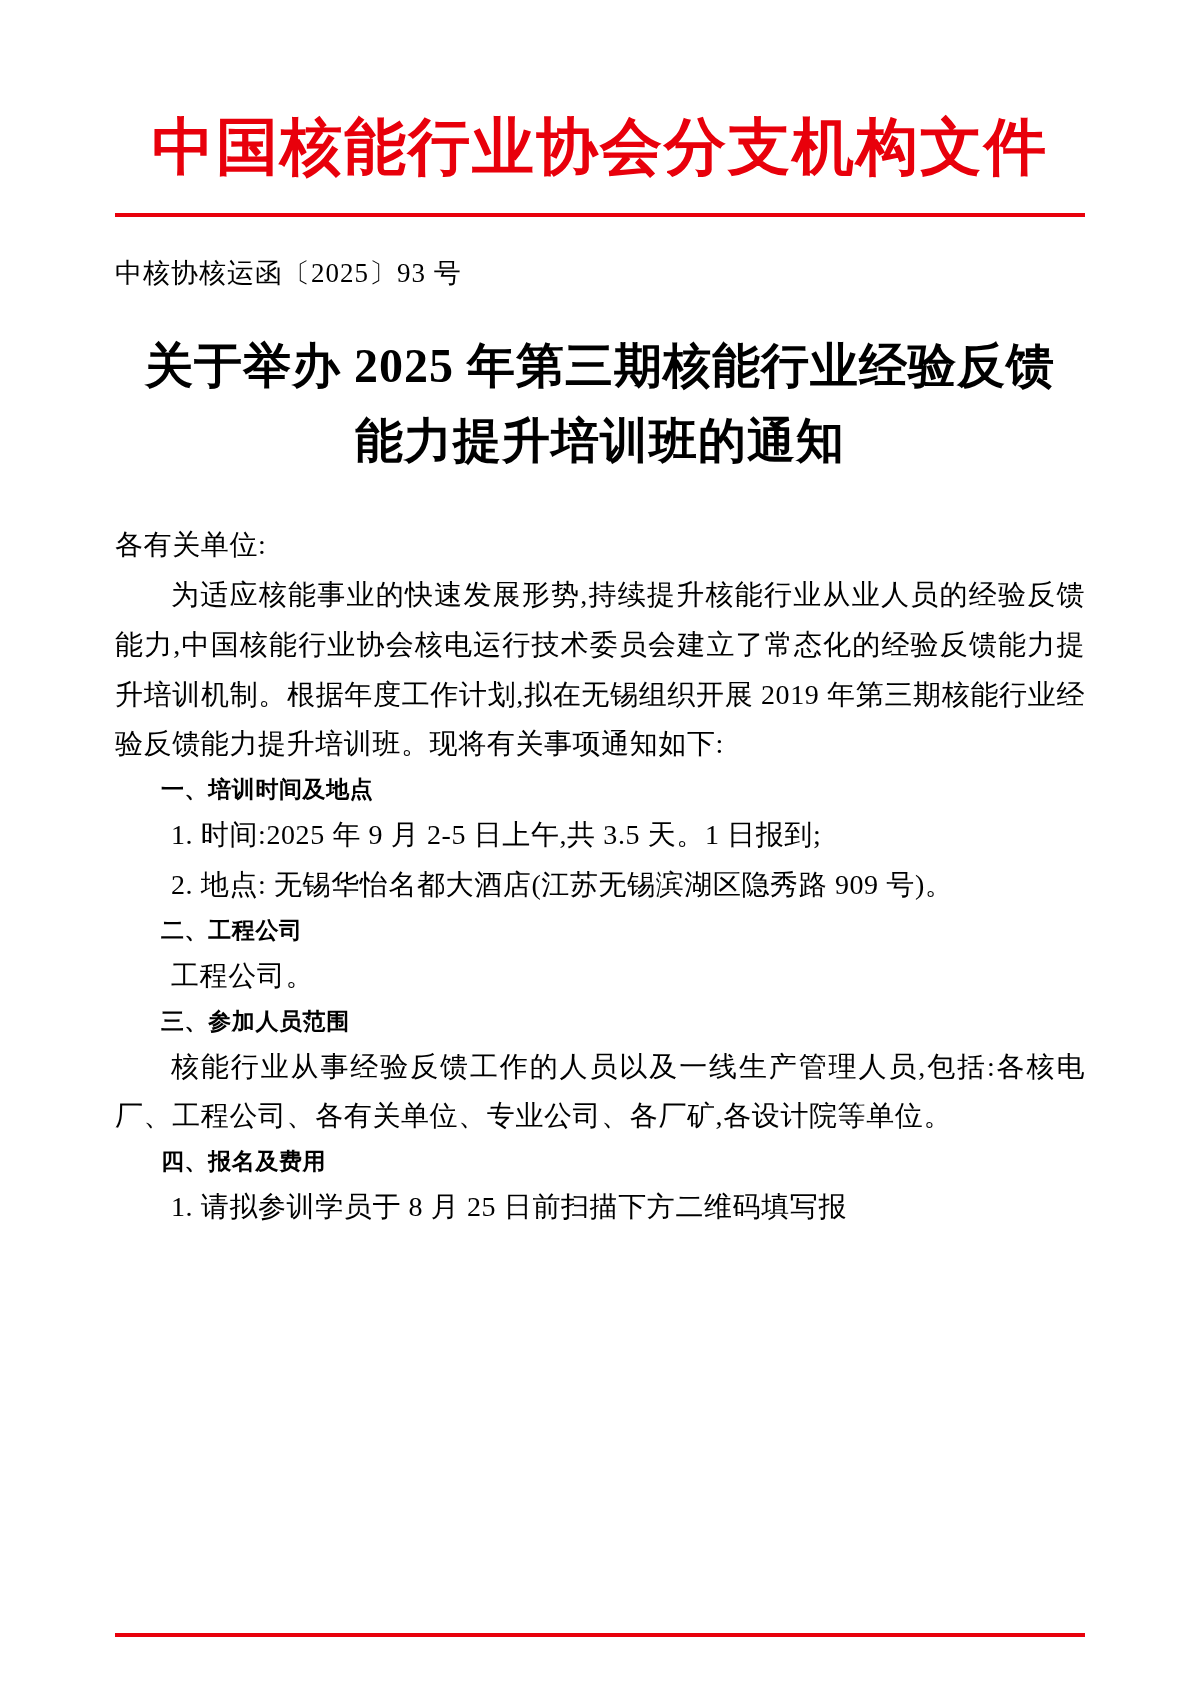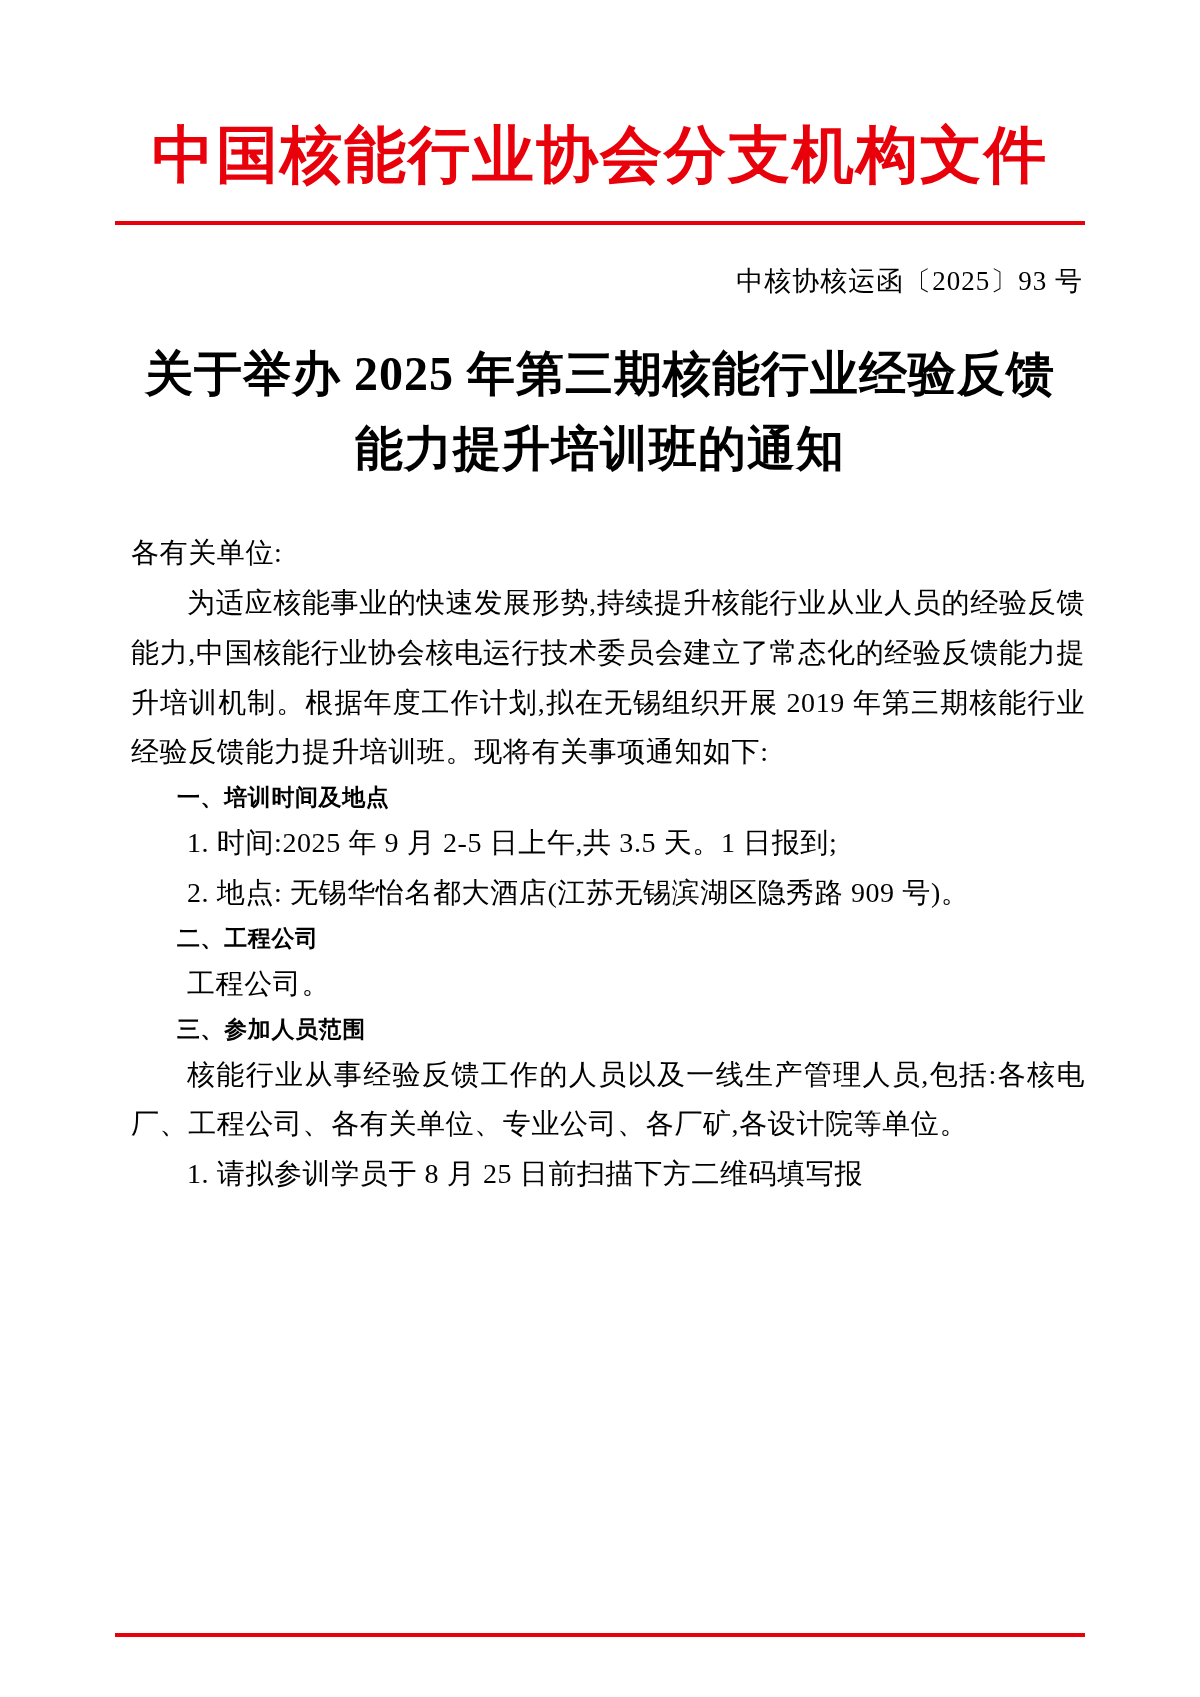--- a/index.html
+++ b/index.html
@@ -12,21 +12,21 @@
     height: 1697px;
     font-family: "Liberation Serif", "DejaVu Serif", serif;
     color: #000000;
     position: relative;
     overflow: hidden;
   }
   .page {
     width: 1200px;
     height: 1697px;
     box-sizing: border-box;
-    padding: 8px 115px;
+    padding: 0 115px;
     position: relative;
   }
 
   
   .masthead {
     text-align: center;
     padding-top: 112px;
   }
   .masthead-title {
     color: #e8000b;
@@ -38,21 +38,20 @@
     white-space: nowrap;
   }
   .red-rule {
     margin-top: 30px;
     border-top: 4px solid #e8000b;
     width: 100%;
   }
 
   
   .doc-number {
-    text-align: right;
     font-size: 27px;
     margin-top: 38px;
     letter-spacing: 1px;
     padding-right: 2px;
   }
 
   
   .doc-title {
     text-align: center;
     font-weight: bold;
@@ -61,21 +60,20 @@
     margin-top: 38px;
     letter-spacing: 1px;
   }
 
   
   .body-text {
     font-size: 28px;
     line-height: 1.78;
     margin-top: 42px;
     letter-spacing: 0.6px;
-    margin-left: 16px;
   }
   .body-text p {
     margin: 0;
     text-align: justify;
     text-justify: inter-ideograph;
   }
   .indent2 {
     text-indent: 2em;
   }
   .section-head {
@@ -119,17 +117,18 @@
     <p class="section-head">一、培训时间及地点</p>
     <p class="indent2">1. 时间:2025 年 9 月 2-5 日上午,共 3.5 天。1 日报到;</p>
     <p class="indent2">2. 地点: 无锡华怡名都大酒店(江苏无锡滨湖区隐秀路 909 号)。</p>
 
     <p class="section-head">二、工程公司</p>
     <p class="indent2">工程公司。</p>
 
     <p class="section-head">三、参加人员范围</p>
     <p class="indent2">核能行业从事经验反馈工作的人员以及一线生产管理人员,包括:各核电厂、工程公司、各有关单位、专业公司、各厂矿,各设计院等单位。</p>
 
+    <p class="section-head">四、报名及费用</p>
     <p class="indent2">1. 请拟参训学员于 8 月 25 日前扫描下方二维码填写报</p>
   </div>
 
   <div class="bottom-rule"></div>
 </div>
 
 </body></html>

